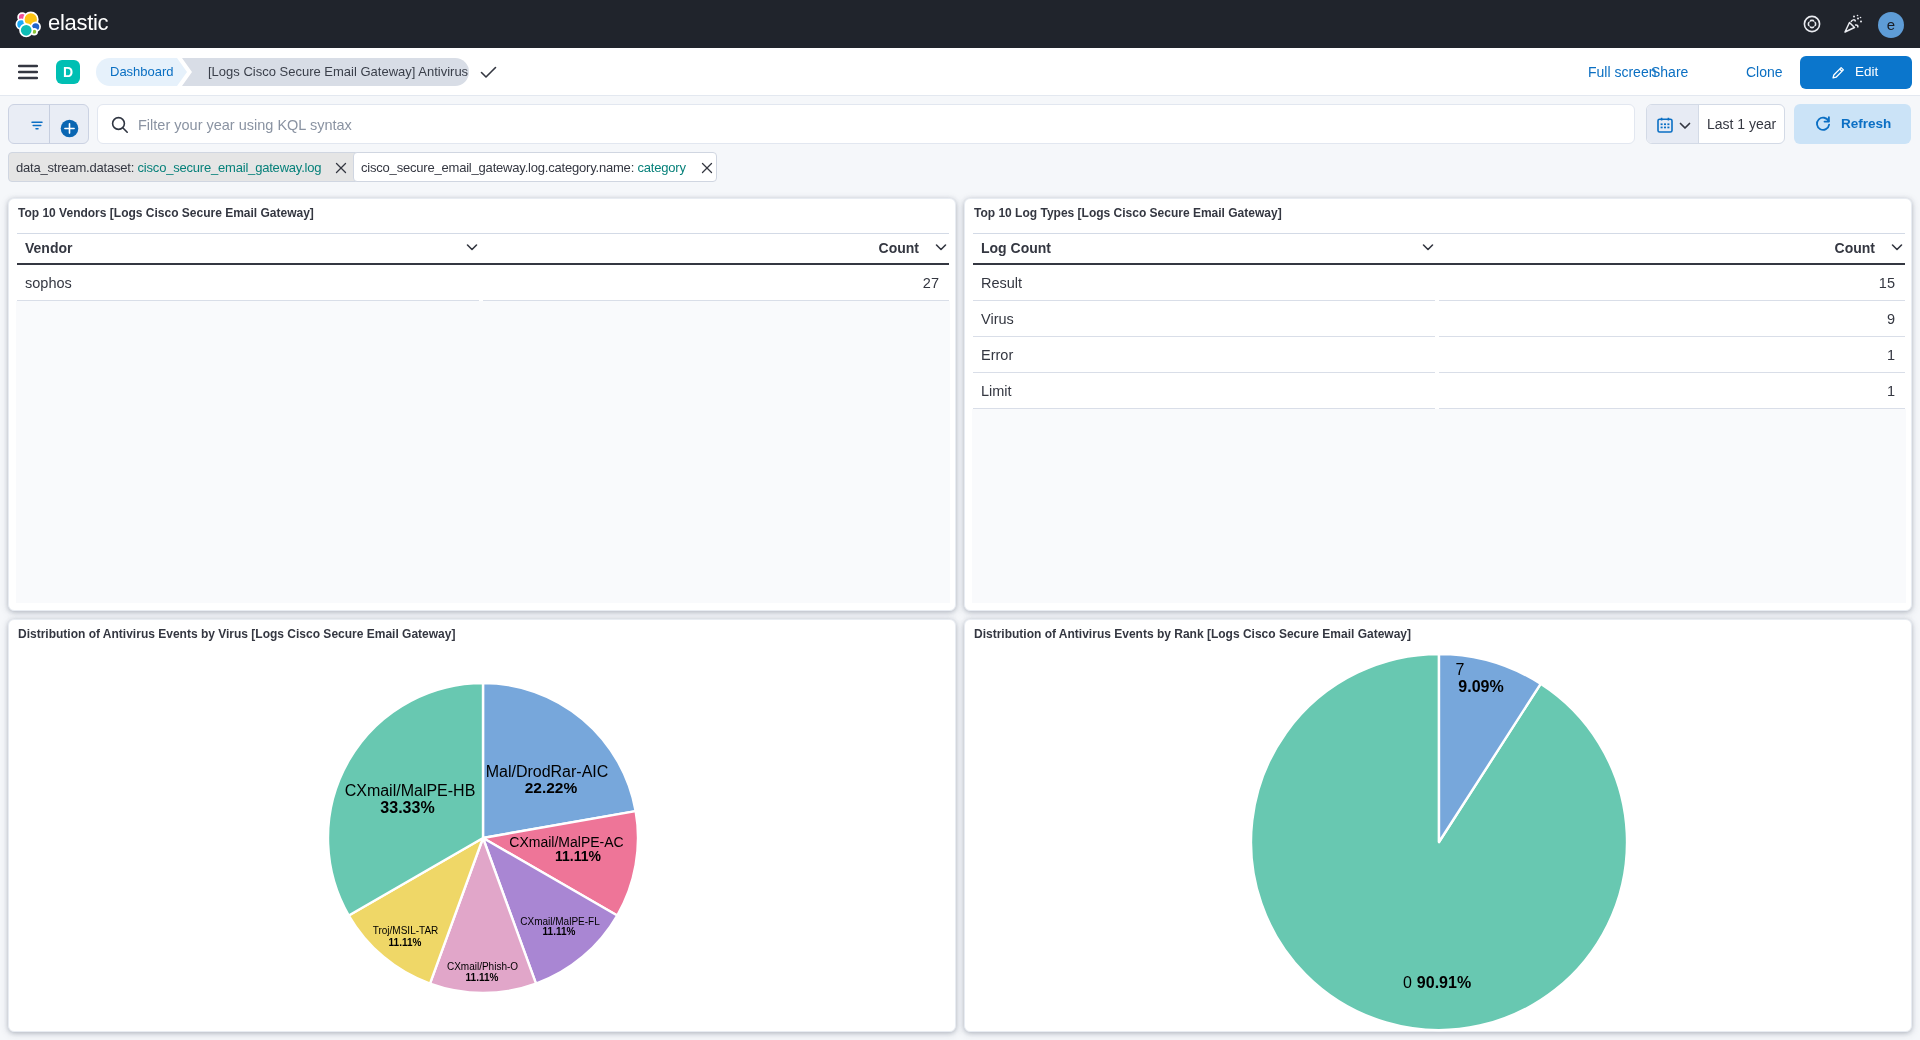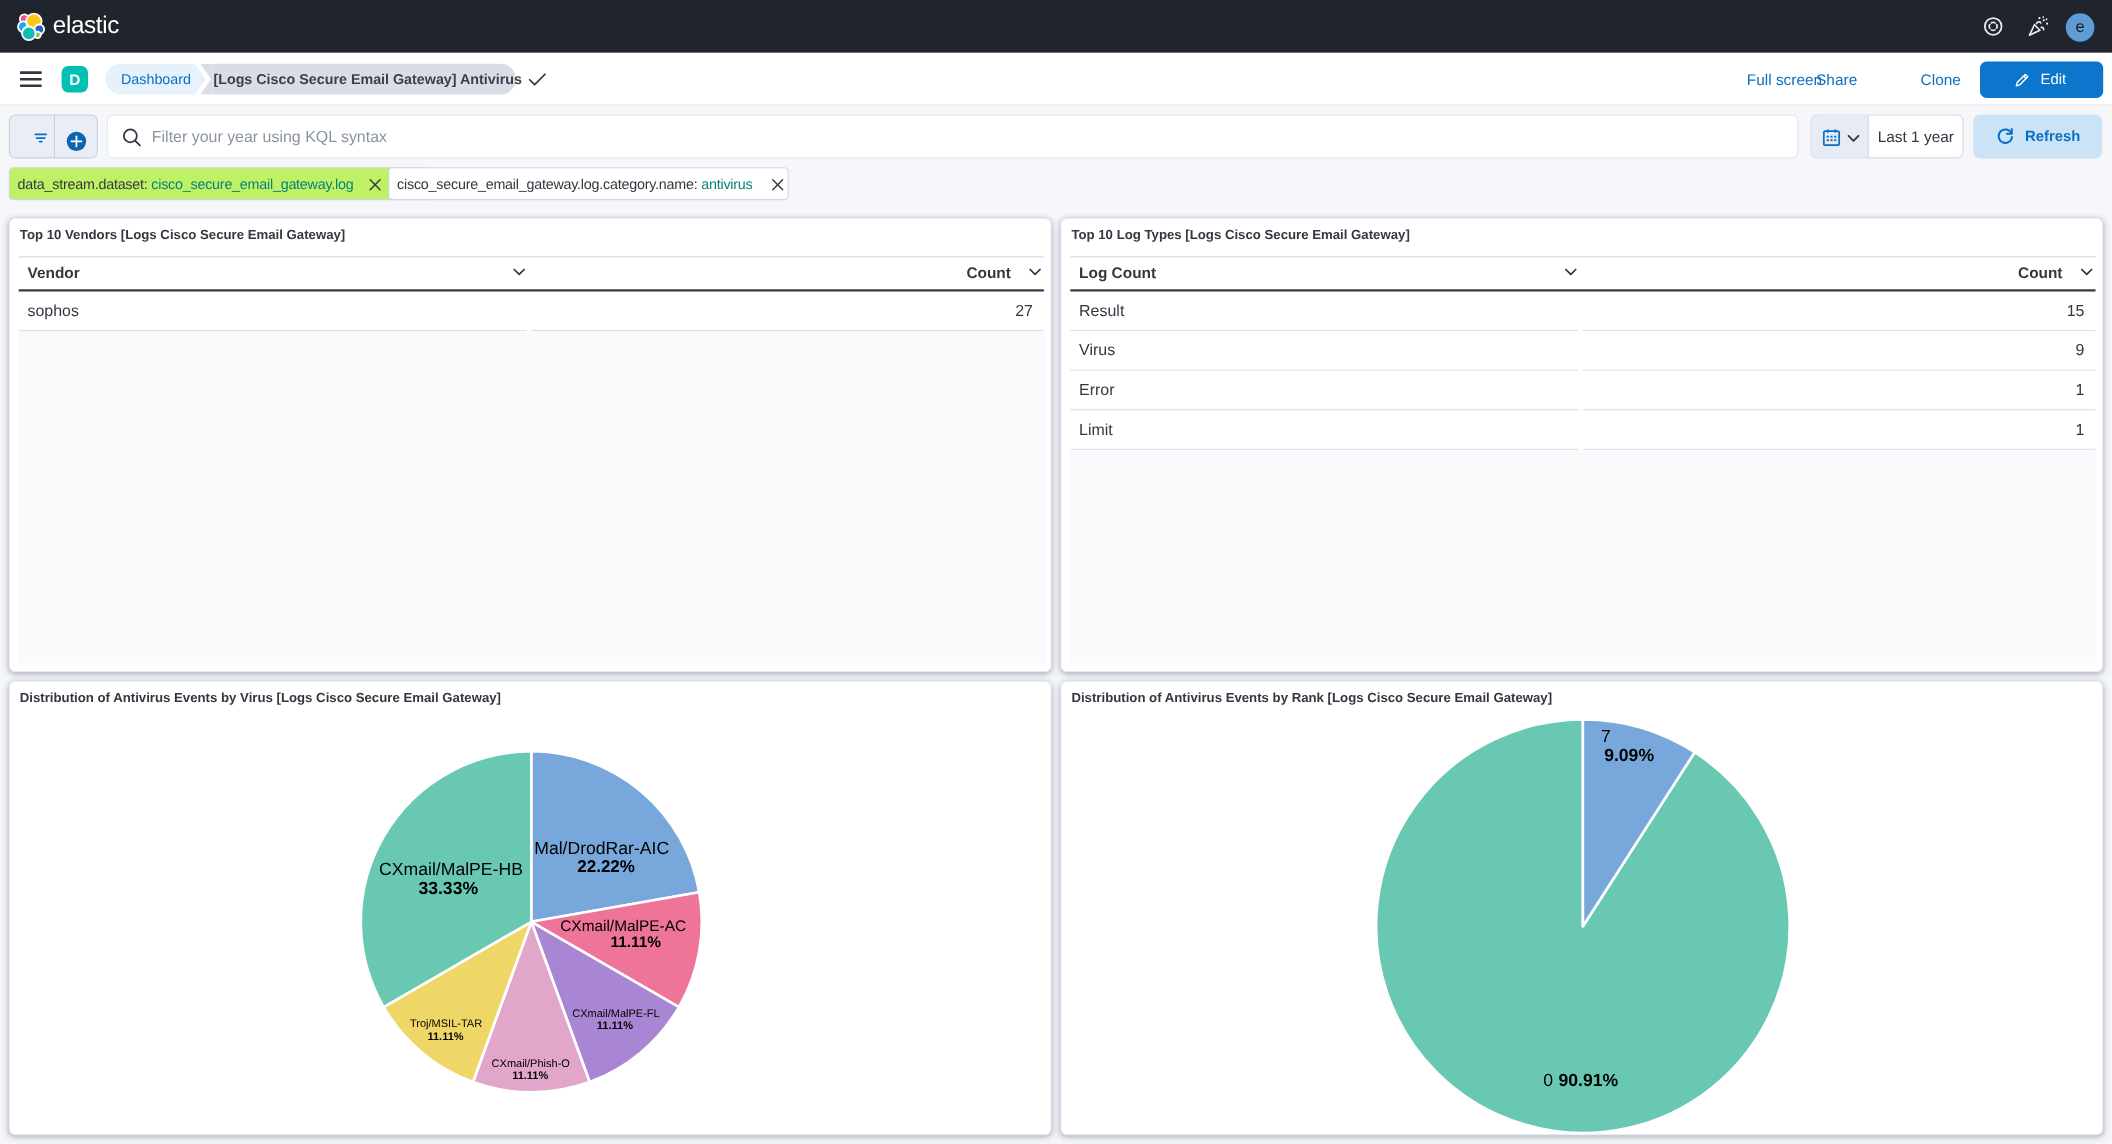--- a/index.html
+++ b/index.html
@@ -75,21 +75,21 @@
 
   <div class="abs" style="left:96px;top:10px;height:28px;width:80px;background:#E6F1FB;border-radius:14px 0 0 14px;"></div>
   <svg class="abs" style="left:176px;top:10px;" width="12" height="28" viewBox="0 0 12 28">
       <path d="M0,0 L1,0 L11,14 L1,28 L0,28 Z" fill="#E6F1FB"></path>
     </svg>
   <div class="abs" style="left:110px;top:16px;font-size:13px;color:#0A6FC2;">Dashboard</div>
   <svg class="abs" style="left:179px;top:10px;" width="14" height="28" viewBox="0 0 14 28">
       <path d="M3,0 L14,0 L14,28 L3,28 L13,14 Z" fill="#D8DDE6"></path>
     </svg>
   <div class="abs" style="left:193px;top:10px;height:28px;width:276px;background:#D8DDE6;border-radius:0 14px 14px 0;"></div>
-  <div class="abs" style="left:194px;top:16px;font-size:13px;color:#3A3F4A;font-weight:bold;">[Logs Cisco Secure Email Gateway] Antivirus</div>
+  <div class="abs" style="left:208px;top:16px;font-size:13px;color:#3A3F4A;">[Logs Cisco Secure Email Gateway] Antivirus</div>
   <svg class="abs" style="left:480px;top:16px;" width="17" height="16" viewBox="0 0 17 16">
     <path d="M1.5 8.5 L6 13 L15.5 3.5" fill="none" stroke="#343741" stroke-width="1.6" stroke-linecap="round" stroke-linejoin="round"></path>
   </svg>
 
   <div class="abs" style="left:1588px;top:16px;font-size:14px;color:#0B6FC2;">Full screen</div>
   <div class="abs" style="left:1651px;top:16px;font-size:14px;color:#0B6FC2;">Share</div>
   <div class="abs" style="left:1746px;top:16px;font-size:14px;color:#0B6FC2;">Clone</div>
   <div class="abs" style="left:1800px;top:8px;width:112px;height:33px;background:#0B76CC;border-radius:6px;">
     <svg class="abs" style="left:31px;top:8.5px;" width="15" height="15" viewBox="0 0 16 16">
       <g fill="none" stroke="#fff" stroke-width="1.4" stroke-linejoin="round">
@@ -148,31 +148,31 @@
 </div>
 
 <div class="abs" style="left:1794px;top:104px;width:117px;height:40px;background:#CBE3F7;border-radius:6px;">
   <svg class="abs" style="left:21px;top:12px;" width="16" height="16" viewBox="0 0 16 16">
     <path d="M13.6 5.2 A6.1 6.1 0 1 0 14.1 8.6" fill="none" stroke="#0B6FC4" stroke-width="1.8" stroke-linecap="round"></path>
     <path d="M13.9 1.2 L13.9 5.6 L9.5 5.6" fill="none" stroke="#0B6FC4" stroke-width="1.8" stroke-linejoin="round" stroke-linecap="round"></path>
   </svg>
   <div class="abs" style="left:47px;top:12px;font-size:13.5px;font-weight:bold;color:#0B6FC4;white-space:nowrap;">Refresh</div>
 </div>
 
-<div class="abs" style="left:8px;top:152px;height:30px;width:382px;background:#bef264;border:1px solid #D0D6E1;border-radius:4px;">
+<div class="abs" style="left:8px;top:152px;height:30px;width:382px;background:#e5e5e5;border:1px solid #D0D6E1;border-radius:4px;">
   <div class="abs" style="left:7px;top:7px;font-size:13px;letter-spacing:-0.2px;color:#343741;white-space:nowrap;">data_stream.dataset: <span style="color:#07817A;">cisco_secure_email_gateway.log</span></div>
   <svg class="abs" style="left:326px;top:9px;" width="12" height="12" viewBox="0 0 12 12">
     <g stroke="#343741" stroke-width="1.3" stroke-linecap="round">
         <line x1="1.5" y1="1.5" x2="10.5" y2="10.5"></line>
         <line x1="10.5" y1="1.5" x2="1.5" y2="10.5"></line>
       </g>
   </svg>
 </div>
 <div class="abs" style="left:353px;top:152px;height:30px;width:364px;background:#fff;border:1px solid #D0D6E1;border-radius:4px;">
-  <div class="abs" style="left:7px;top:7px;font-size:13px;letter-spacing:-0.2px;color:#343741;white-space:nowrap;">cisco_secure_email_gateway.log.category.name: <span style="color:#07817A;">antivirus</span></div>
+  <div class="abs" style="left:7px;top:7px;font-size:13px;letter-spacing:-0.2px;color:#343741;white-space:nowrap;">cisco_secure_email_gateway.log.category.name: <span style="color:#07817A;">category</span></div>
   <svg class="abs" style="left:347px;top:9px;" width="12" height="12" viewBox="0 0 12 12">
     <g stroke="#343741" stroke-width="1.3" stroke-linecap="round">
         <line x1="1.5" y1="1.5" x2="10.5" y2="10.5"></line>
         <line x1="10.5" y1="1.5" x2="1.5" y2="10.5"></line>
       </g>
   </svg>
 </div>
 
 <div class="panel" style="left:8px;top:198px;width:948px;height:413px;">
   <div class="ptitle">Top 10 Vendors [Logs Cisco Secure Email Gateway]</div>

